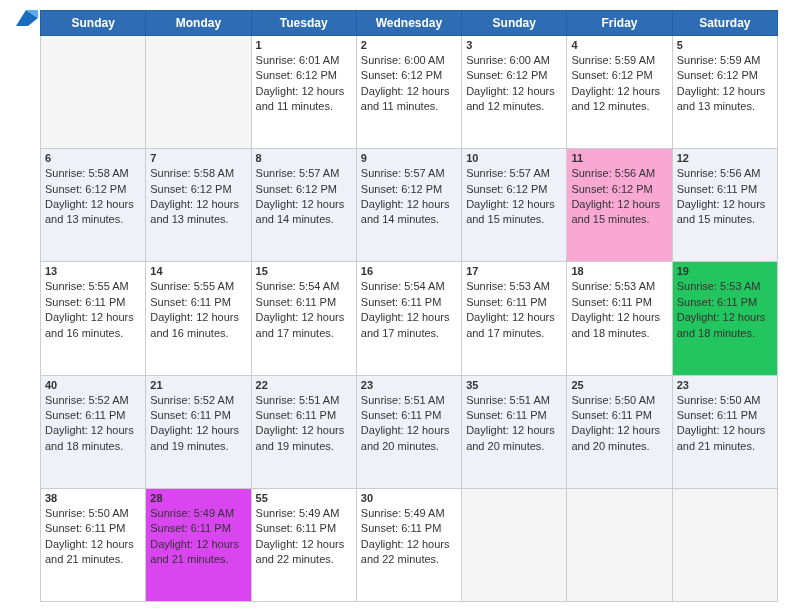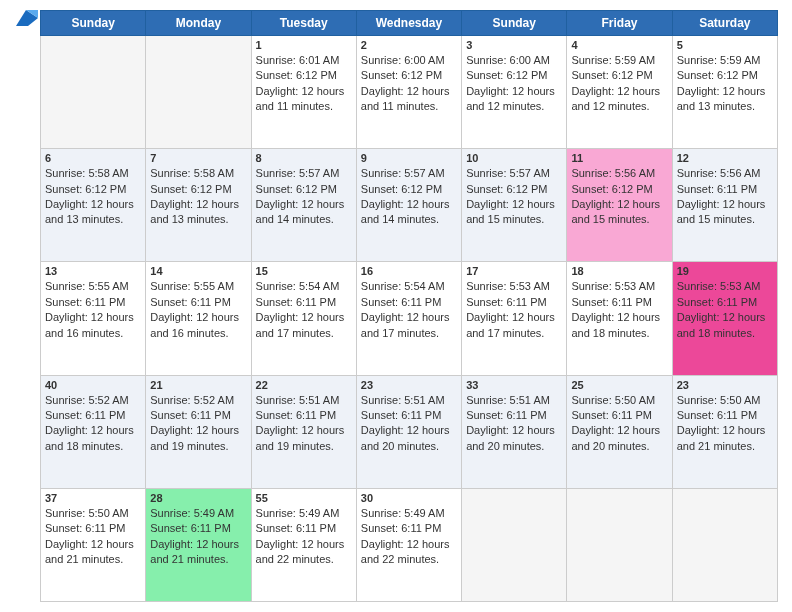--- a/index.html
+++ b/index.html
@@ -244,21 +244,21 @@
             <div class="day-info" style="white-space: pre-line;">Sunrise: 5:53 AM
 Sunset: 6:11 PM
 Daylight: 12 hours and 17 minutes.</div>
           </td>
           <td style="background: rgb(255, 255, 255);">
             <span class="day-num">18</span>
             <div class="day-info" style="white-space: pre-line;">Sunrise: 5:53 AM
 Sunset: 6:11 PM
 Daylight: 12 hours and 18 minutes.</div>
           </td>
-          <td style="background: #ec4899;">
+          <td style="background: #22c55e;">
             <span class="day-num">19</span>
             <div class="day-info" style="white-space: pre-line;">Sunrise: 5:53 AM
 Sunset: 6:11 PM
 Daylight: 12 hours and 18 minutes.</div>
           </td>
         </tr>
         <tr>
           <td style="background: rgb(238, 242, 248);">
             <span class="day-num">40</span>
             <div class="day-info" style="white-space: pre-line;">Sunrise: 5:52 AM
@@ -277,46 +277,46 @@
 Sunset: 6:11 PM
 Daylight: 12 hours and 19 minutes.</div>
           </td>
           <td style="background: rgb(238, 242, 248);">
             <span class="day-num">23</span>
             <div class="day-info" style="white-space: pre-line;">Sunrise: 5:51 AM
 Sunset: 6:11 PM
 Daylight: 12 hours and 20 minutes.</div>
           </td>
           <td style="background: rgb(238, 242, 248);">
-            <span class="day-num">33</span>
+            <span class="day-num">35</span>
             <div class="day-info" style="white-space: pre-line;">Sunrise: 5:51 AM
 Sunset: 6:11 PM
 Daylight: 12 hours and 20 minutes.</div>
           </td>
           <td style="background: rgb(238, 242, 248);">
             <span class="day-num">25</span>
             <div class="day-info" style="white-space: pre-line;">Sunrise: 5:50 AM
 Sunset: 6:11 PM
 Daylight: 12 hours and 20 minutes.</div>
           </td>
           <td style="background: rgb(238, 242, 248);">
             <span class="day-num">23</span>
             <div class="day-info" style="white-space: pre-line;">Sunrise: 5:50 AM
 Sunset: 6:11 PM
 Daylight: 12 hours and 21 minutes.</div>
           </td>
         </tr>
         <tr>
           <td style="background: rgb(255, 255, 255);">
-            <span class="day-num">37</span>
+            <span class="day-num">38</span>
             <div class="day-info" style="white-space: pre-line;">Sunrise: 5:50 AM
 Sunset: 6:11 PM
 Daylight: 12 hours and 21 minutes.</div>
           </td>
-          <td style="background: #86efac;">
+          <td style="background: #d946ef;">
             <span class="day-num">28</span>
             <div class="day-info" style="white-space: pre-line;">Sunrise: 5:49 AM
 Sunset: 6:11 PM
 Daylight: 12 hours and 21 minutes.</div>
           </td>
           <td style="background: rgb(255, 255, 255);">
             <span class="day-num">55</span>
             <div class="day-info" style="white-space: pre-line;">Sunrise: 5:49 AM
 Sunset: 6:11 PM
 Daylight: 12 hours and 22 minutes.</div>

